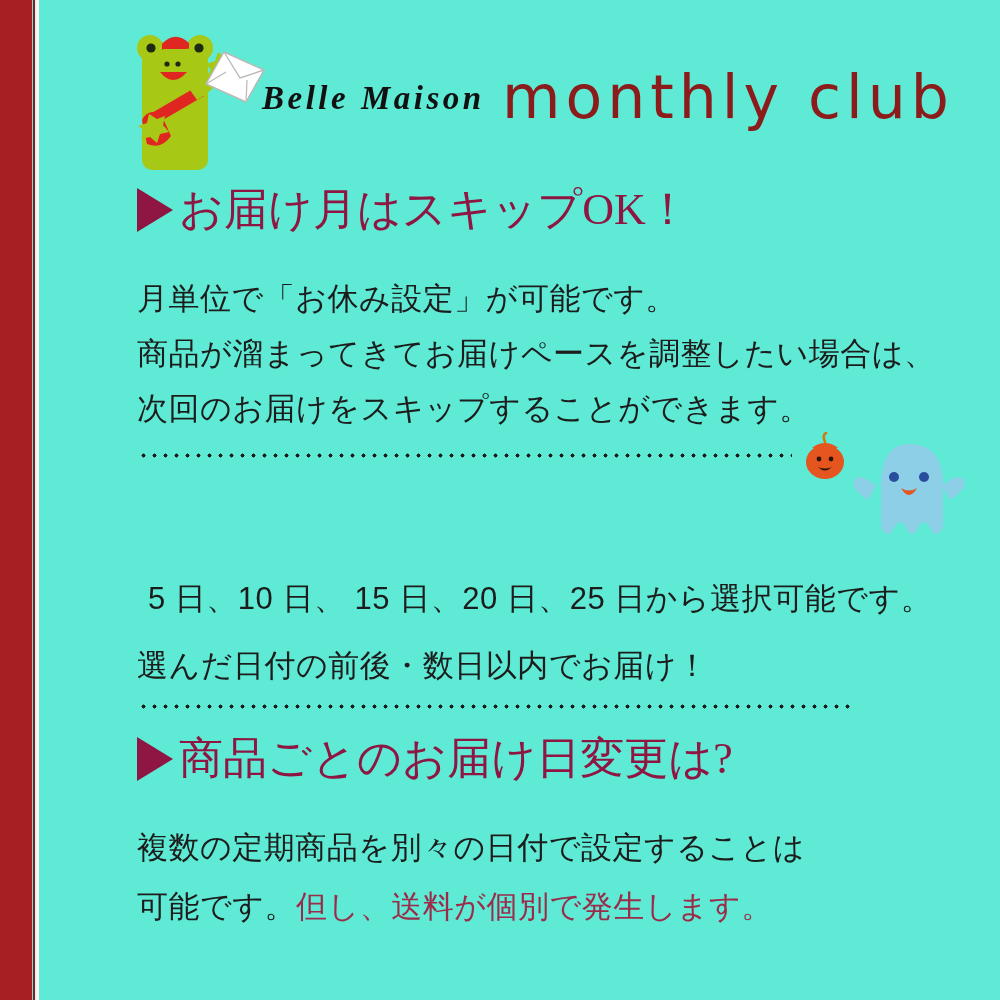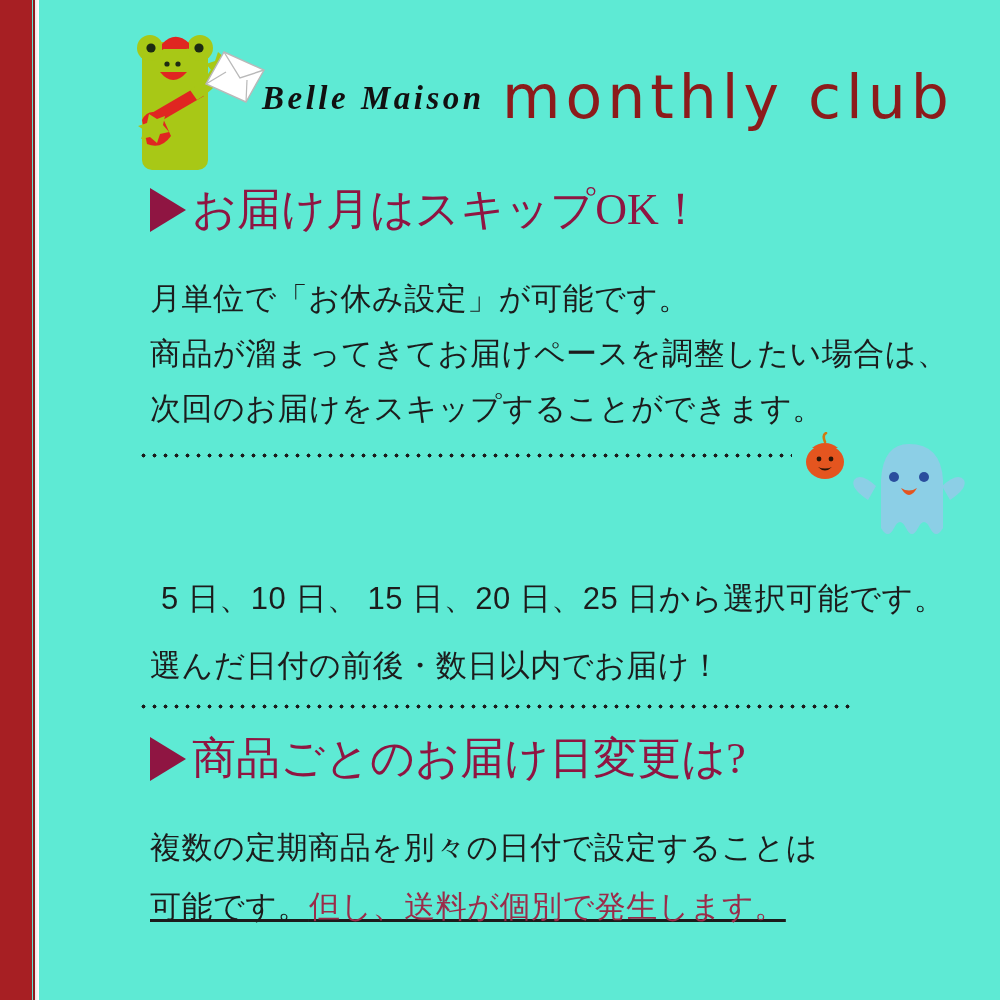--- a/index.html
+++ b/index.html
@@ -75,21 +75,21 @@
     top: 34px;
     font-family: "DejaVu Sans", "Liberation Sans", sans-serif;
     font-weight: 400;
     font-size: 60px;
     letter-spacing: 5px;
     color: #8c1b1b;
     white-space: nowrap;
   }
 
   
-  .section { position: absolute; left: 150px; }
+  .section { position: absolute; left: 137px; }
 
   .heading {
     font-family: "Liberation Serif", "DejaVu Serif", serif;
     font-weight: 400;
     color: #8f1542;
     white-space: nowrap;
     line-height: 1;
     display: flex;
     align-items: center;
   }
@@ -232,17 +232,17 @@
 
   <div class="divider" style="left:138px; top:703px; width:718px;"></div>
 
   <div class="section body-line" style="top:827px;">複数の定期商品を別々の日付で設定することは</div>
   <div class="section" style="top:737px;">
     <div class="heading" style="font-size:44px;">
       <span class="tri"></span>
       <span class="h-text">商品ごとのお届け日変更は?</span>
     </div>
   </div>
-  <div class="section body-line" style="top:886px;text-decoration:underline;">
+  <div class="section body-line" style="top:886px;">
     <span>可能です。</span><span class="accent">但し、送料が個別で発生します。</span>
   </div>
 
 </div>
 
 </body></html>

